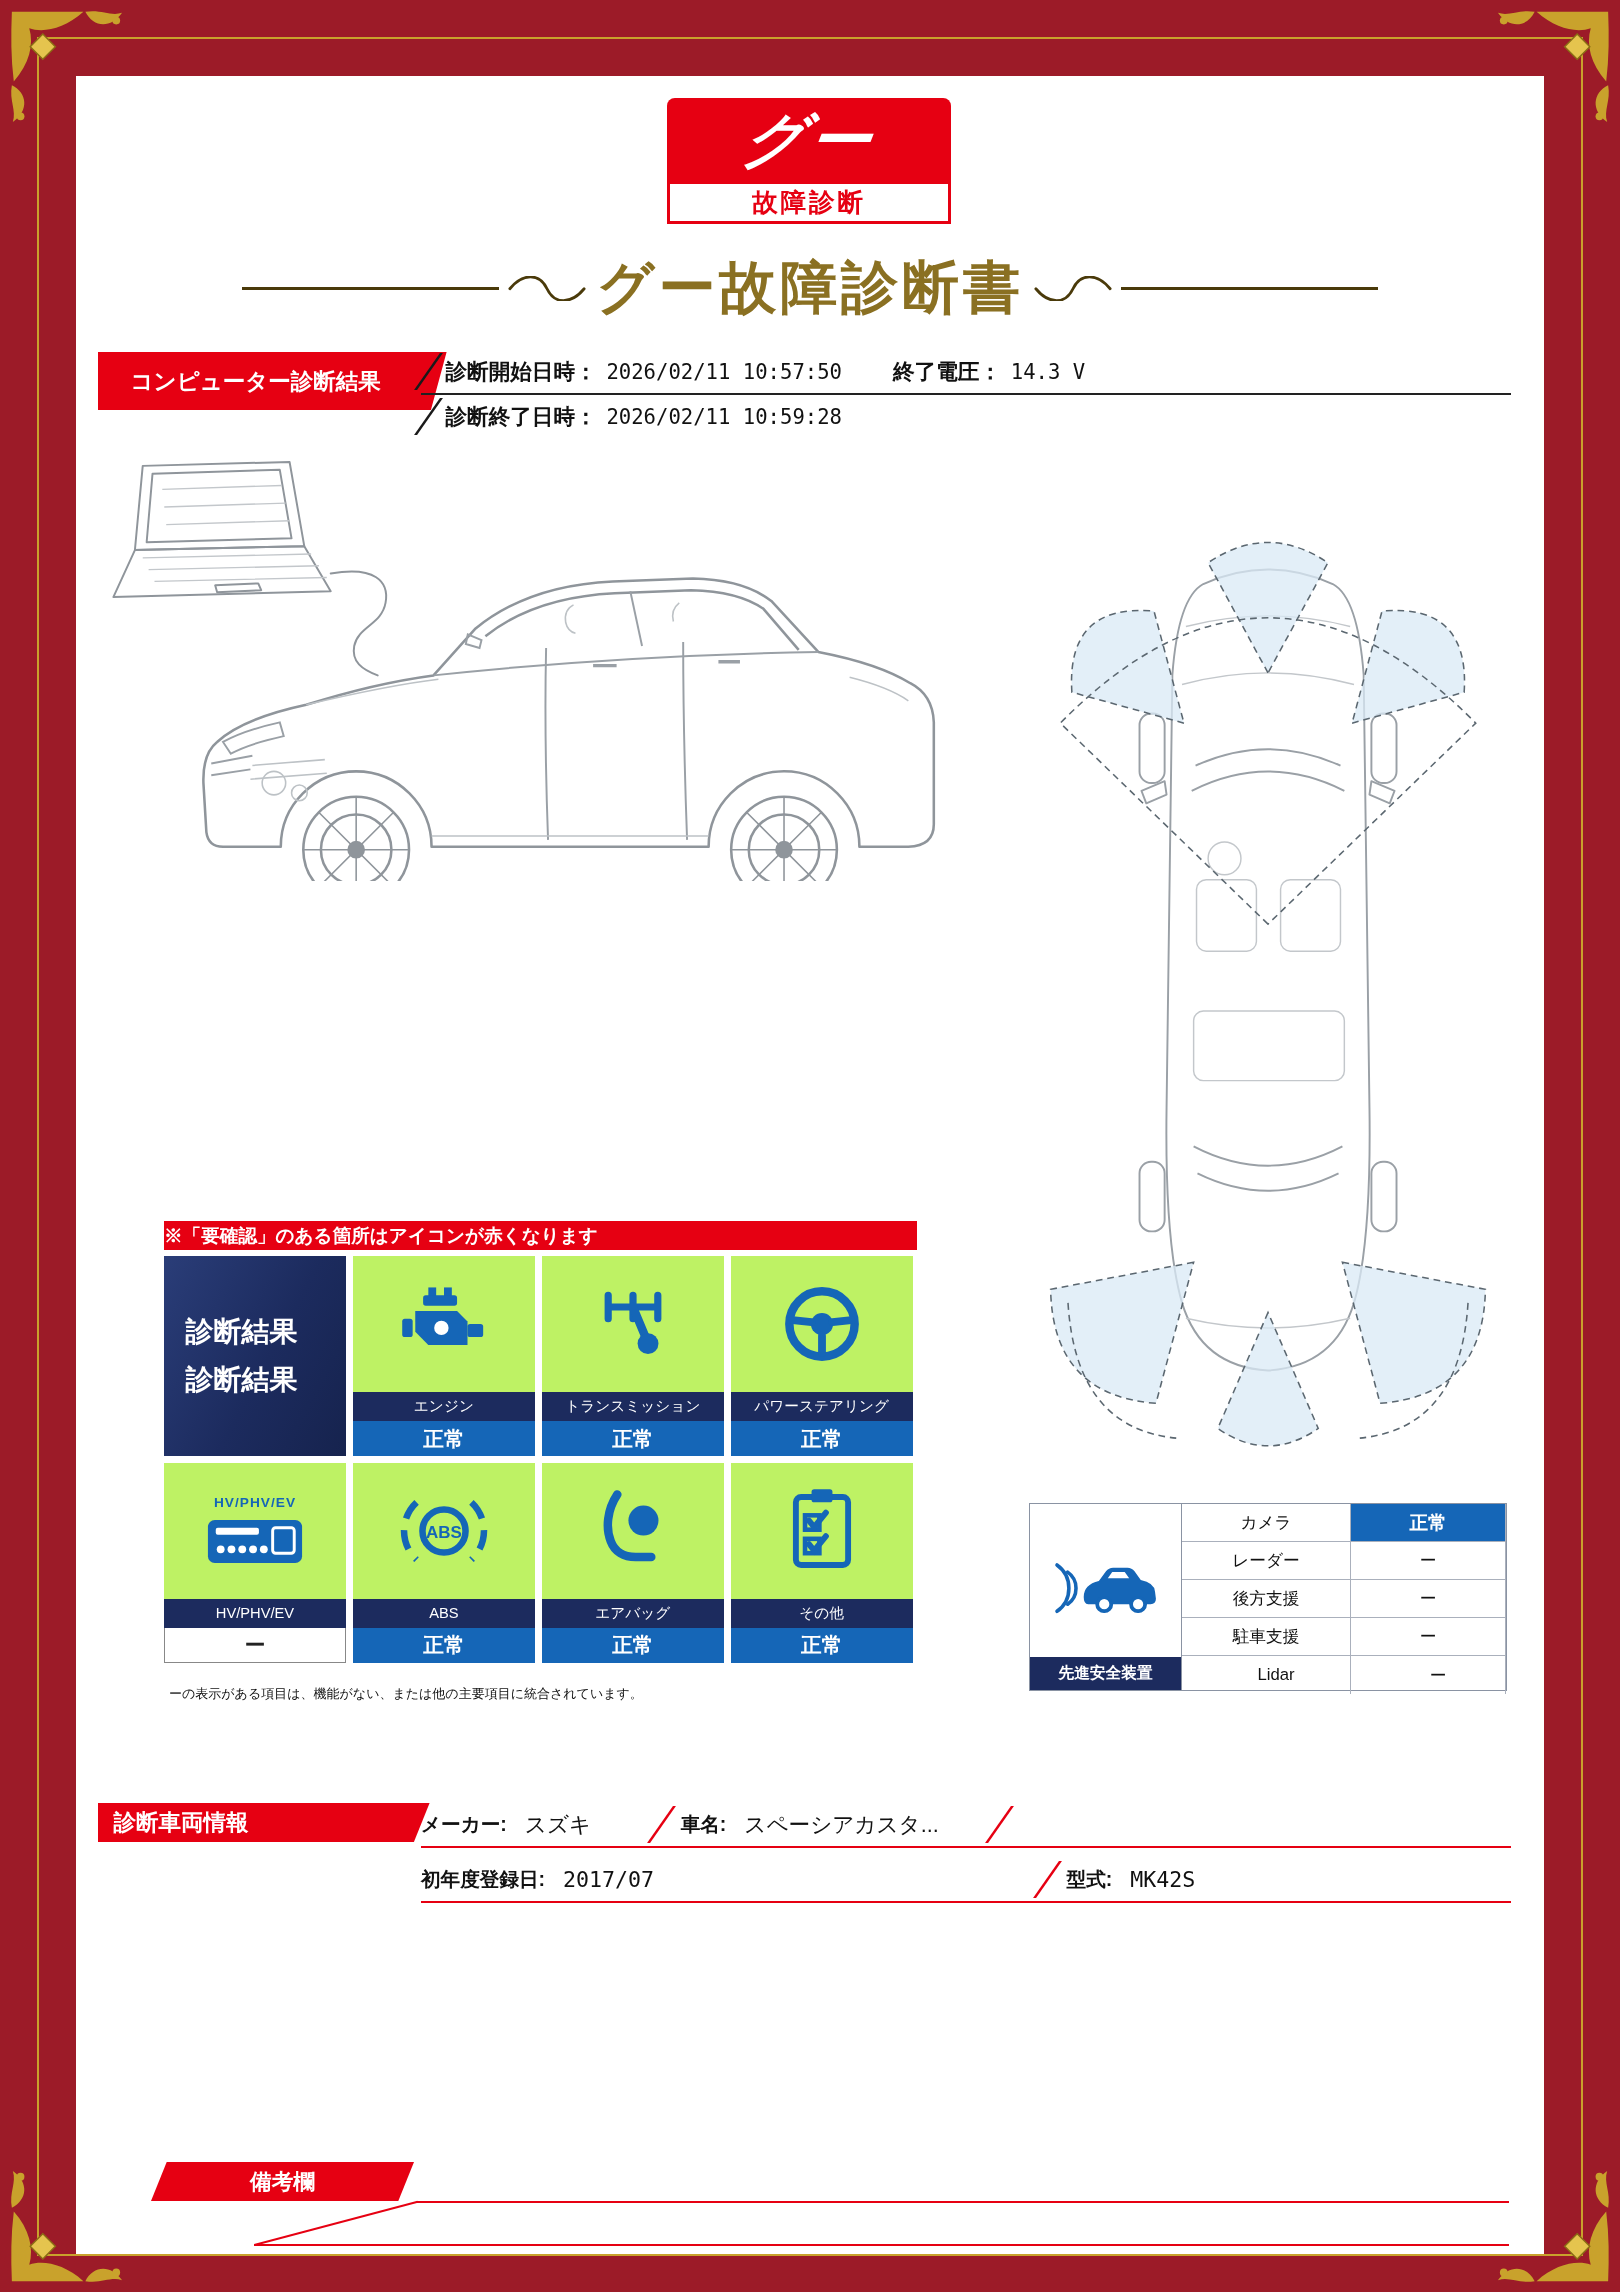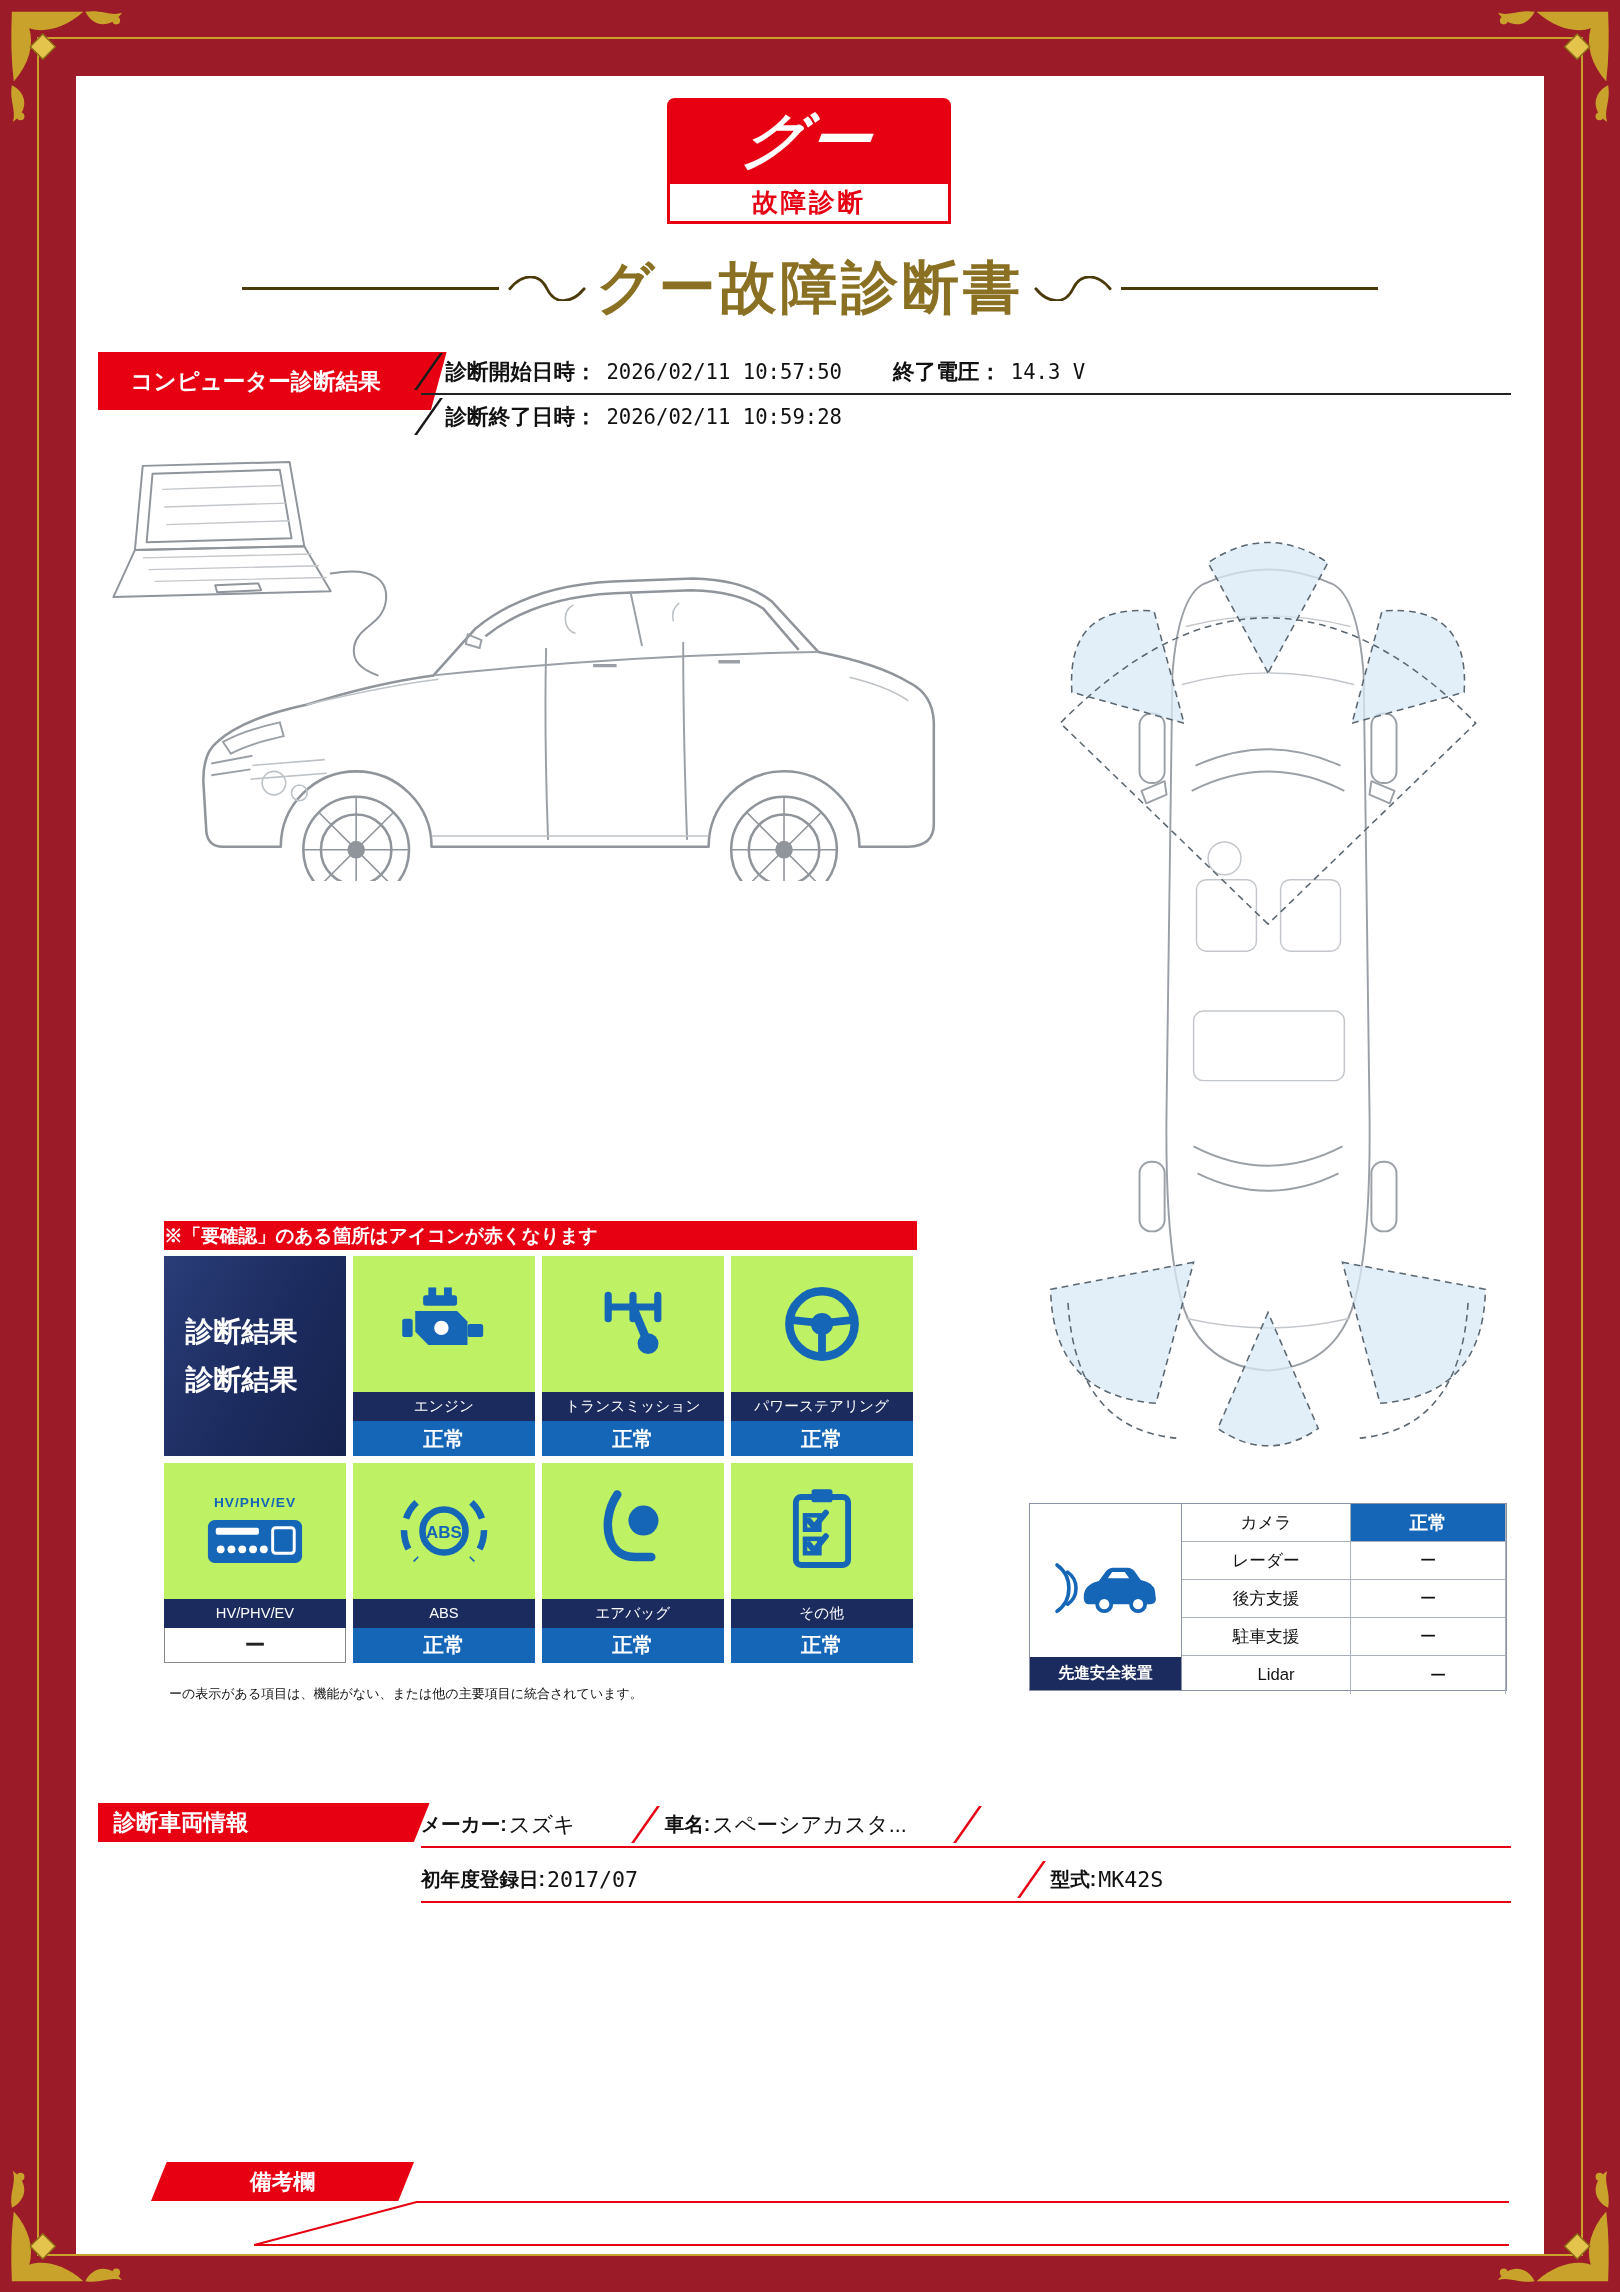--- a/index.html
+++ b/index.html
@@ -47,21 +47,21 @@
     clip-path:polygon(15.7px 0,100% 0,calc(100% - 15.7px) 100%,0 100%);}
 
   
   .diag-info{position:absolute; left:345px; top:274px; width:1090px;}
   .diag-row{display:flex; align-items:center; height:43px;}
   .slash{width:2.9px; height:37px; background:#1a1a1a; transform:skewX(-35deg); margin:0 15.7px 0 5.9px; flex:none;}
   .red-slash{width:2.9px; height:37px; background:#E60012; transform:skewX(-35deg); margin:0 17.6px; flex:none;}
   .lbl{font-weight:bold; font-size:21.6px; color:#111; white-space:nowrap;}
   .lbl.sm{font-size:19.6px;}
   .val-mono{font-family:"DejaVu Sans Mono", monospace; font-size:20.6px; color:#111; margin-left:9.8px; white-space:nowrap;}
-  .val{font-size:21.6px; color:#111; margin-left:2px; white-space:nowrap;}
+  .val{font-size:21.6px; color:#111; margin-left:18px; white-space:nowrap;}
   .volt{margin-left:51px;}
   .hline{border-top:2px solid #222; width:1090px;}
 
   
   .illus-left{position:absolute; left:29px; top:384px; width:892px; height:421px;}
   .illus-right{position:absolute; left:959px; top:394px; width:467px; height:1000px;}
 
   
   .notice-bar{position:absolute; left:88px; top:1145px; width:753px; height:29px;
     background:#E60012; color:#fff; font-size:18.6px; font-weight:bold;

